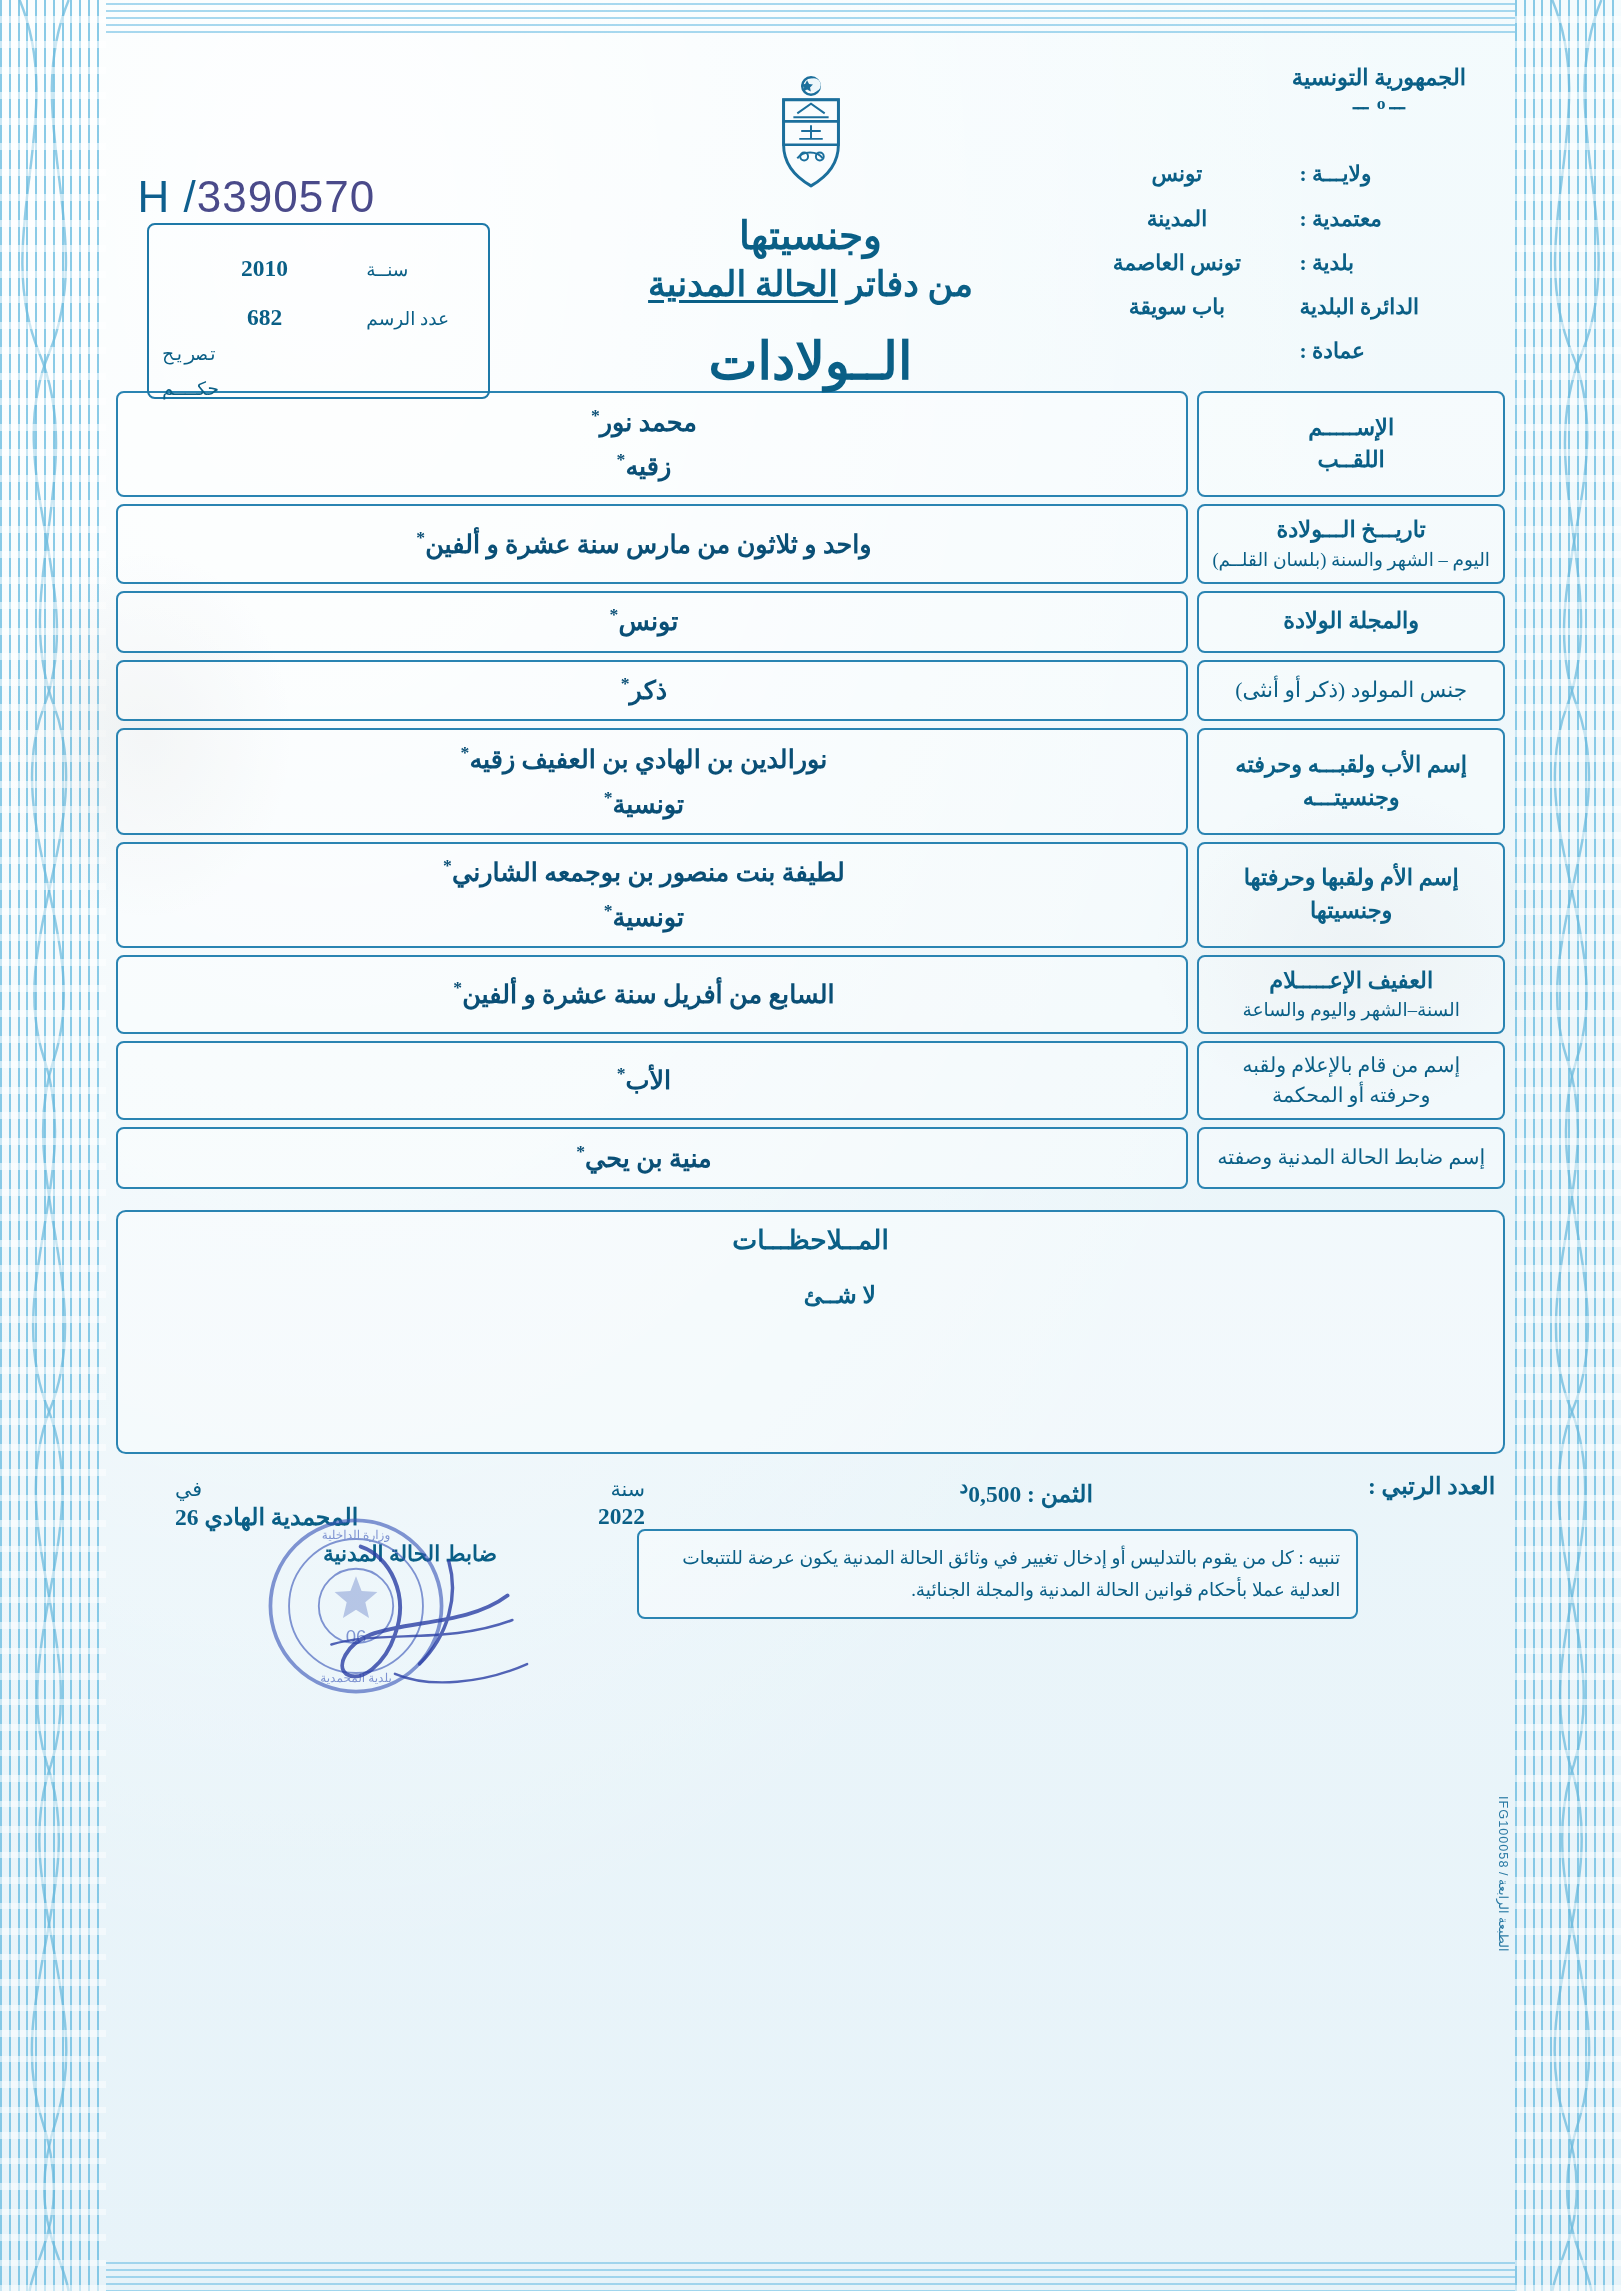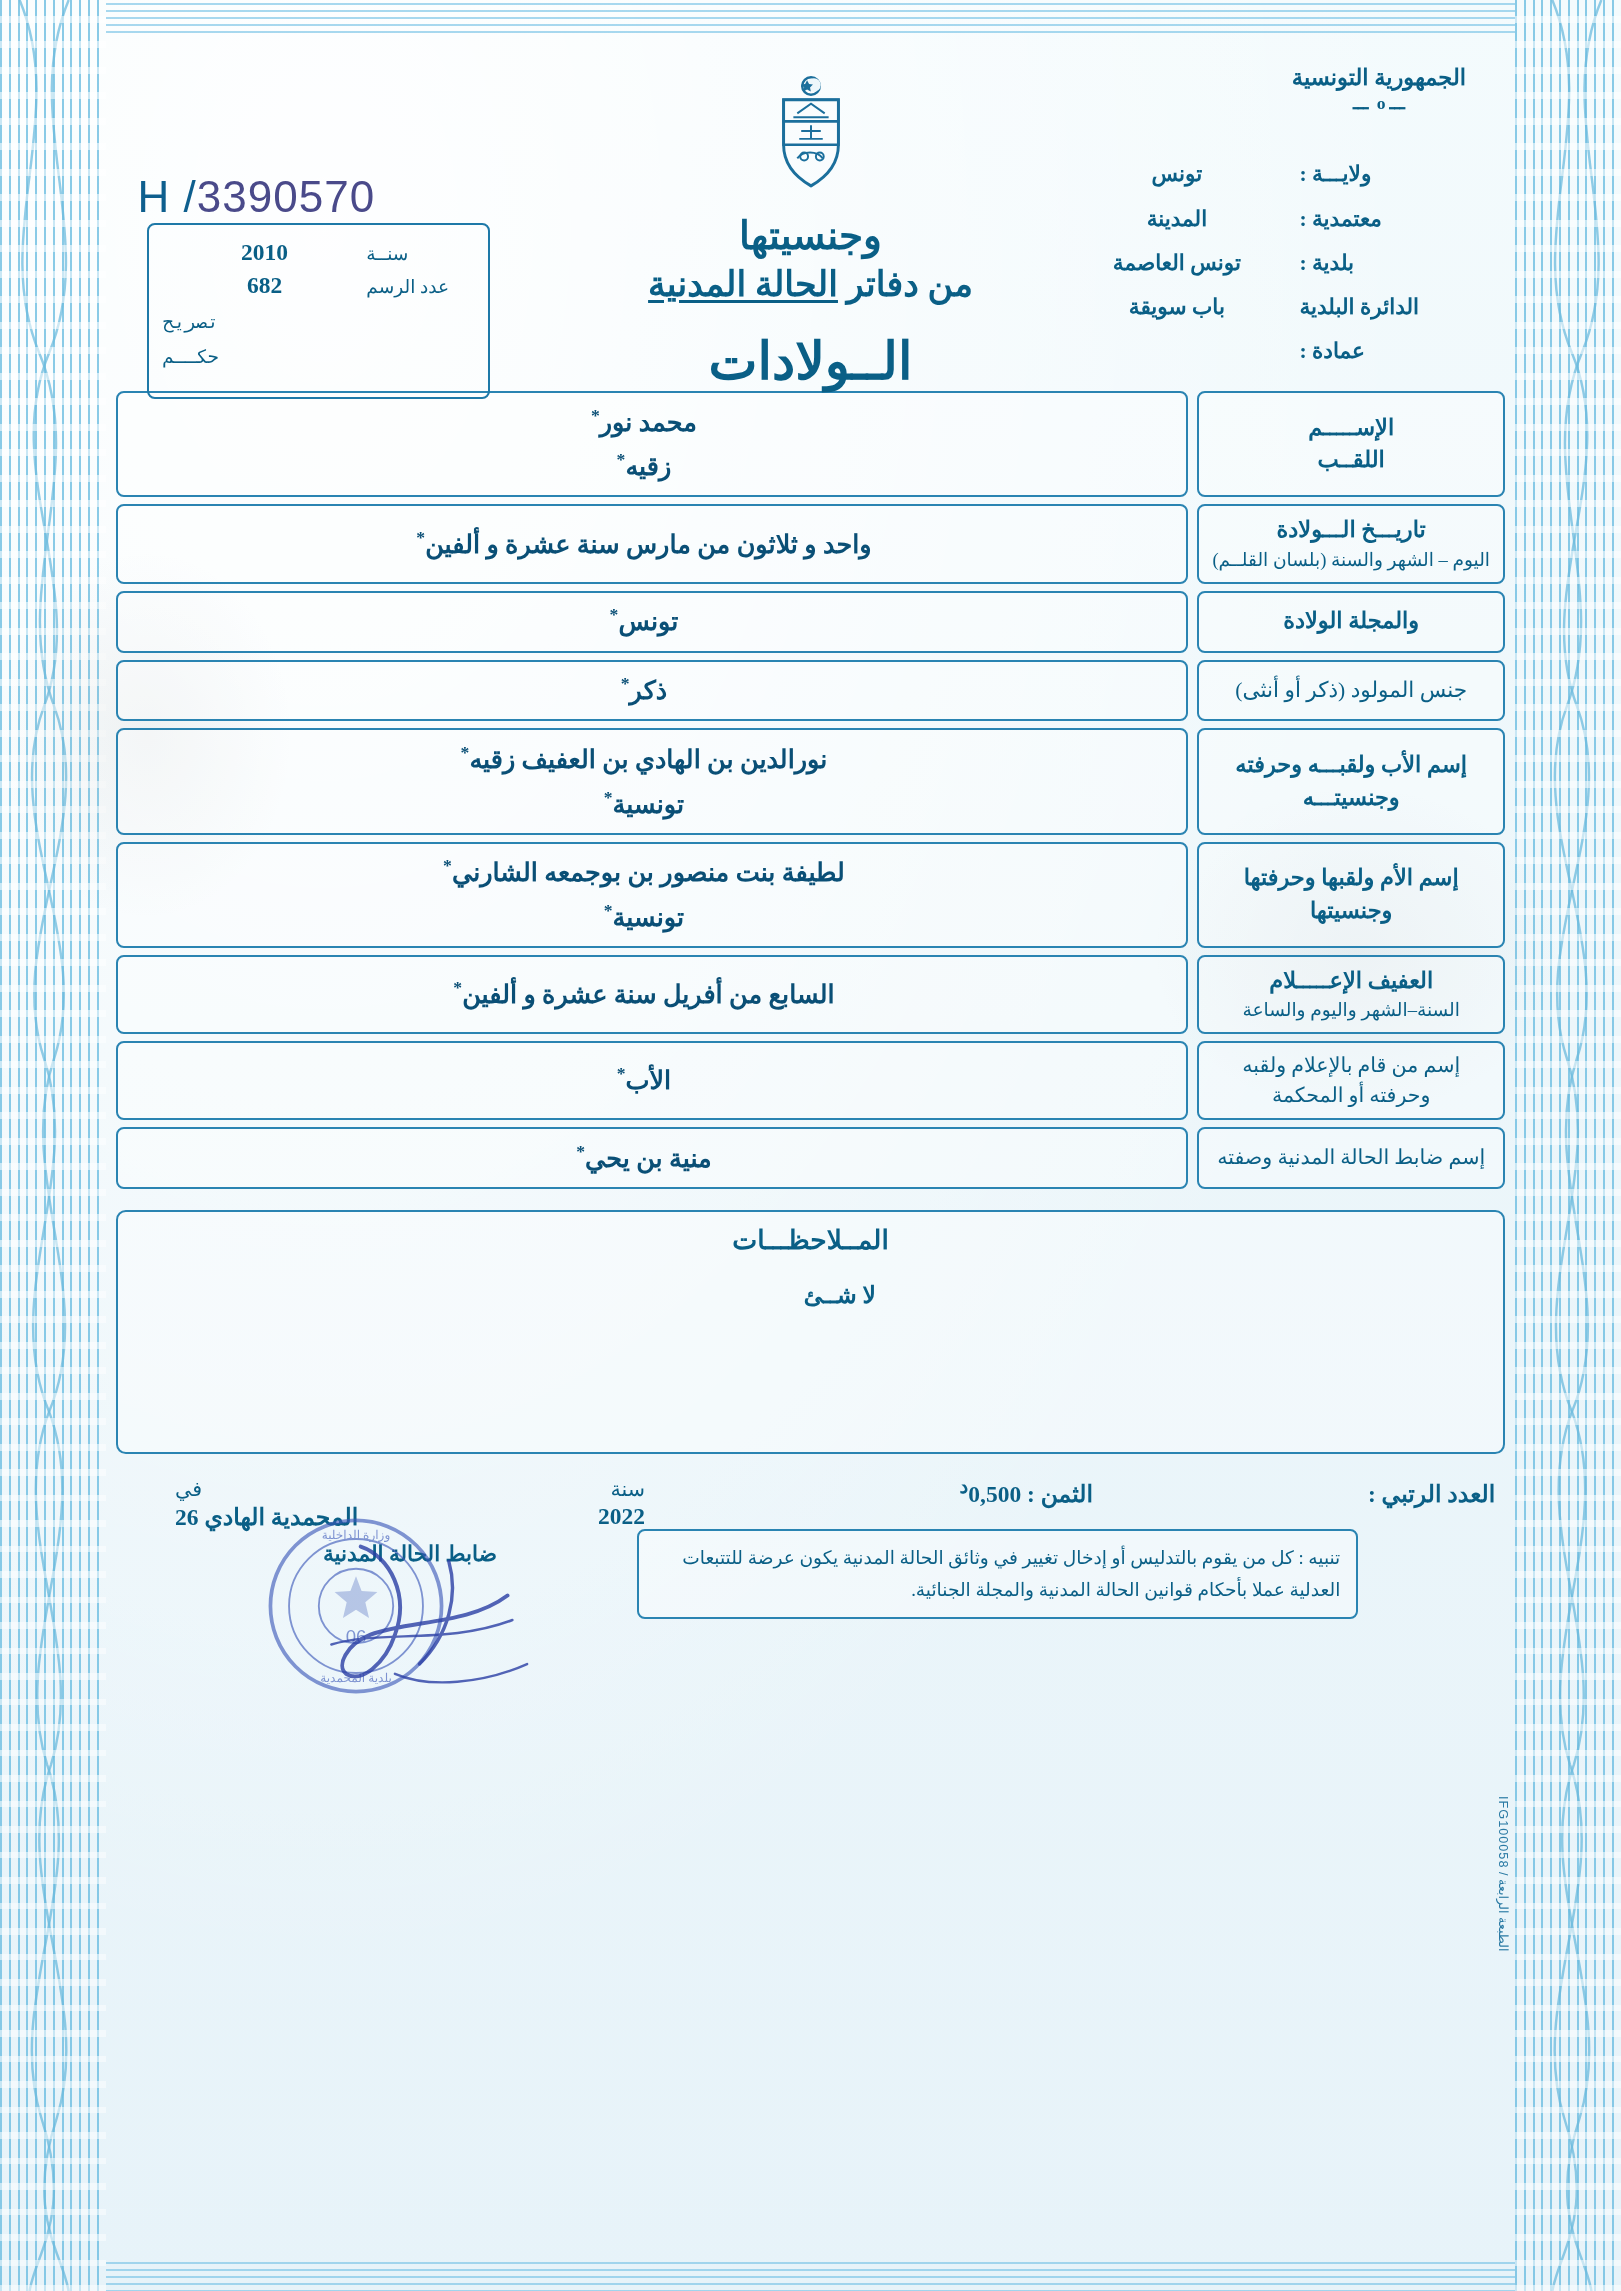--- a/index.html
+++ b/index.html
@@ -98,21 +98,21 @@
   }
   .serial .num{color:#4a4a8a;}
   .regbox{
     position:absolute;left:31px;top:196px;
     width:343px;height:176px;
     border:2px solid #1e79a8;border-radius:7.8px;
     padding:7.8px 13.7px;box-sizing:border-box;
   }
   .regbox .line{display:flex;align-items:baseline;justify-content:flex-start;margin-top:5.9px;}
   .regbox .rlab{width:108px;text-align:left;font-size:18.6px;}
-  .regbox .rval{flex:1;text-align:center;font-size:23.5px;font-weight:bold;font-family:"Liberation Serif",serif;}
+  .regbox .rval{flex:1;text-align:center;font-size:23.5px;font-weight:bold;font-family:"Liberation Serif",serif;margin-top:16px;}
   .regbox .solo{text-align:left;font-size:18.6px;margin-top:11.8px;font-family:Liberation Mono, monospace;}
 
   
   table.form{
     width:100%;border-collapse:separate;border-spacing:0 7.8px;
     margin-top:3.9px;
   }
   td.lbl{
     width:284px;
     border:2px solid #2a84b2;border-radius:7.8px;
@@ -146,21 +146,21 @@
   .notes .ntitle{
     text-align:center;font-size:26.5px;font-weight:bold;letter-spacing:4.9px;
     margin-top:11.8px;
   }
   .notes .nval{
     position:absolute;right:627px;top:69px;font-size:23.5px;font-weight:bold;
   }
 
   
   .foot{position:relative;margin-top:13.7px;height:245px;font-size:21.6px;}
-  .f-rank{position:absolute;right:9.8px;top:12px;font-weight:bold;font-size:23.5px;}
+  .f-rank{position:absolute;right:9.8px;top:4px;font-weight:bold;font-size:23.5px;}
   .f-price{position:absolute;right:412px;top:7.8px;font-weight:bold;font-size:23.5px;}
   .f-price .amt{font-family:"Liberation Serif",serif;}
   .warn{
     position:absolute;right:147px;top:61px;width:686px;
     border:2px solid #2a84b2;border-radius:7.8px;
     padding:11.8px 15.7px;font-size:18.6px;line-height:1.7;text-align:right;
     background:rgba(255,255,255,.35);
   }
   .sigdate{
     position:absolute;left:59px;top:9.8px;width:470px;

